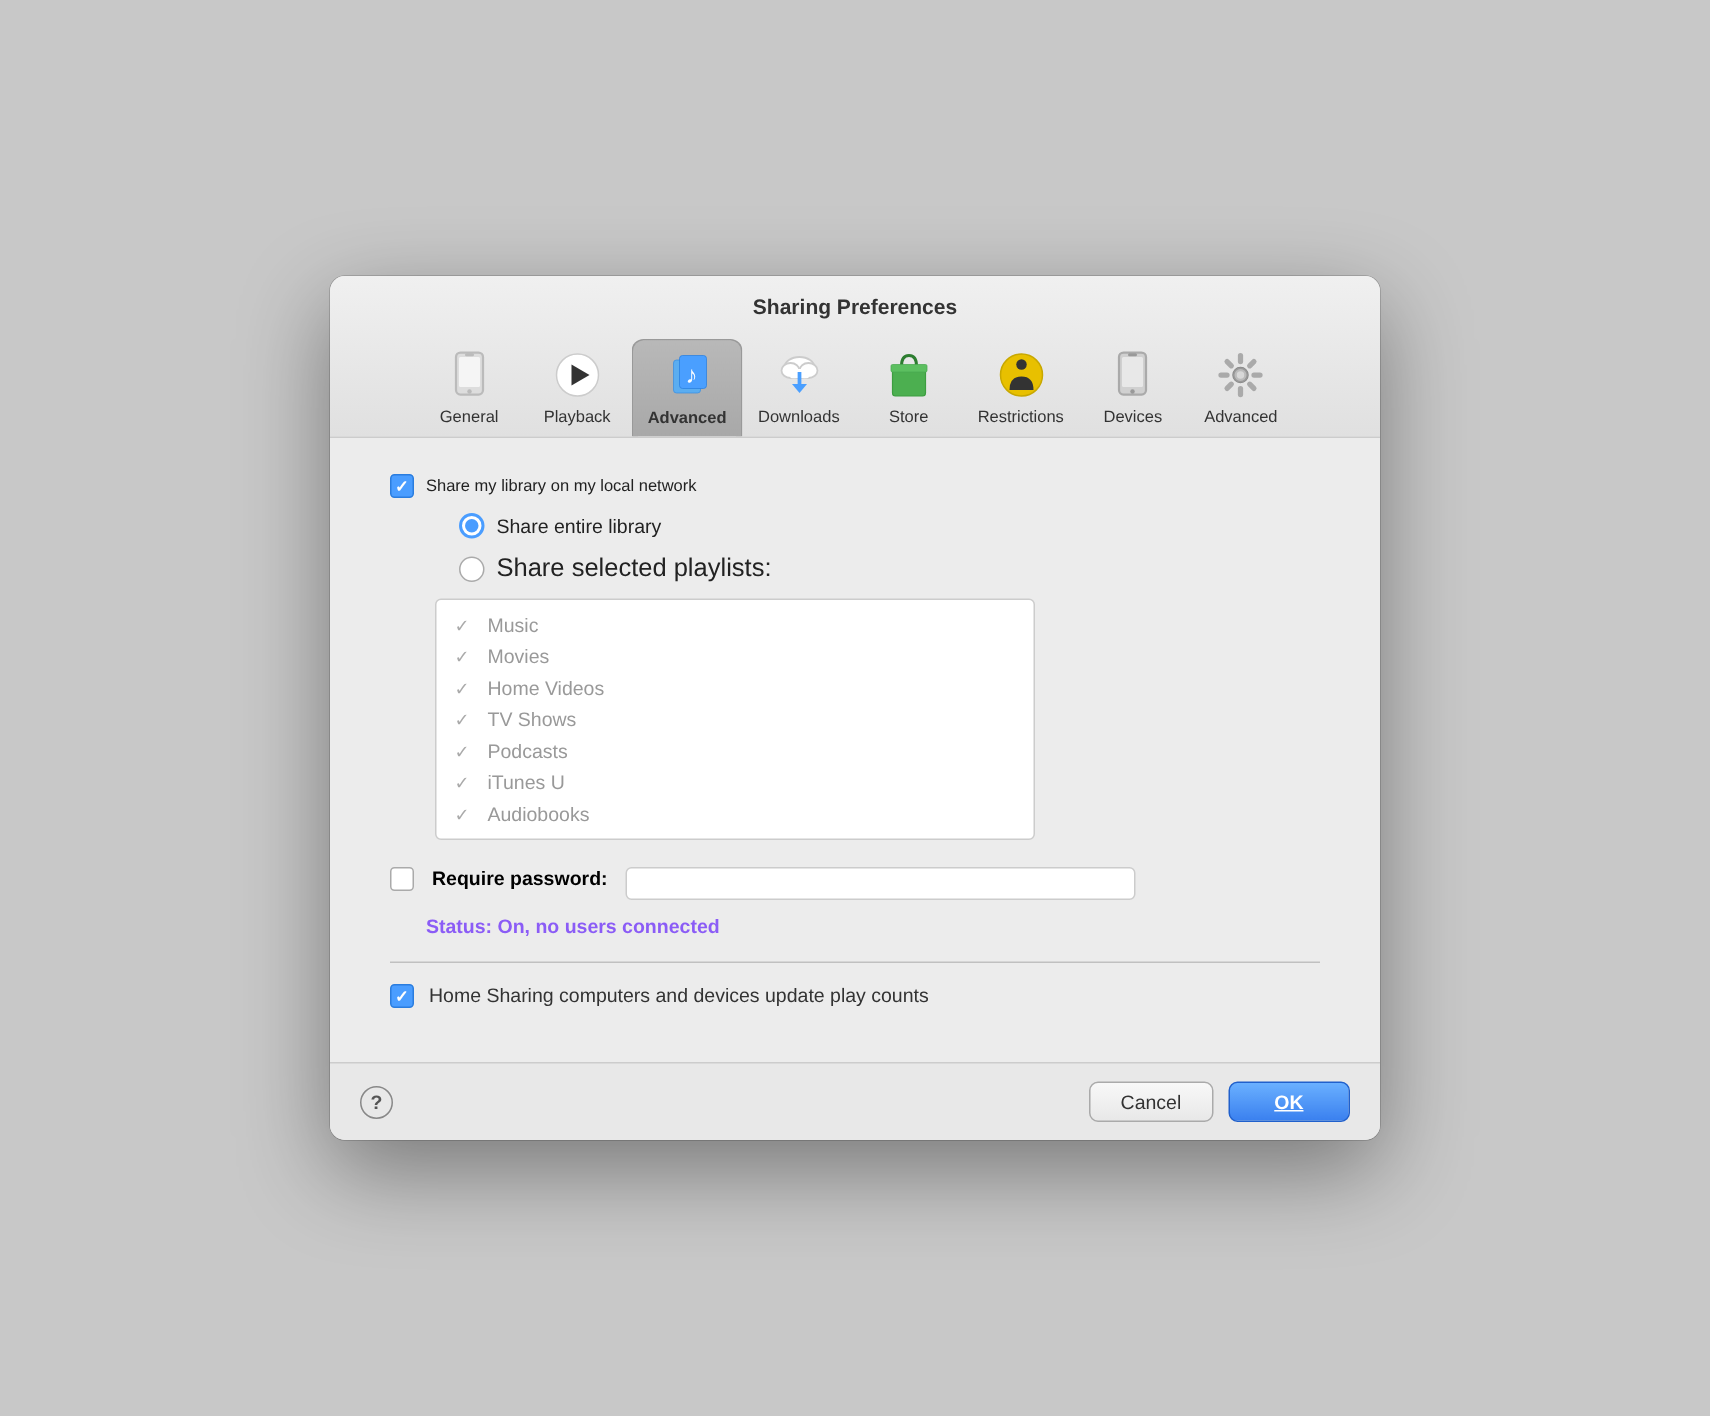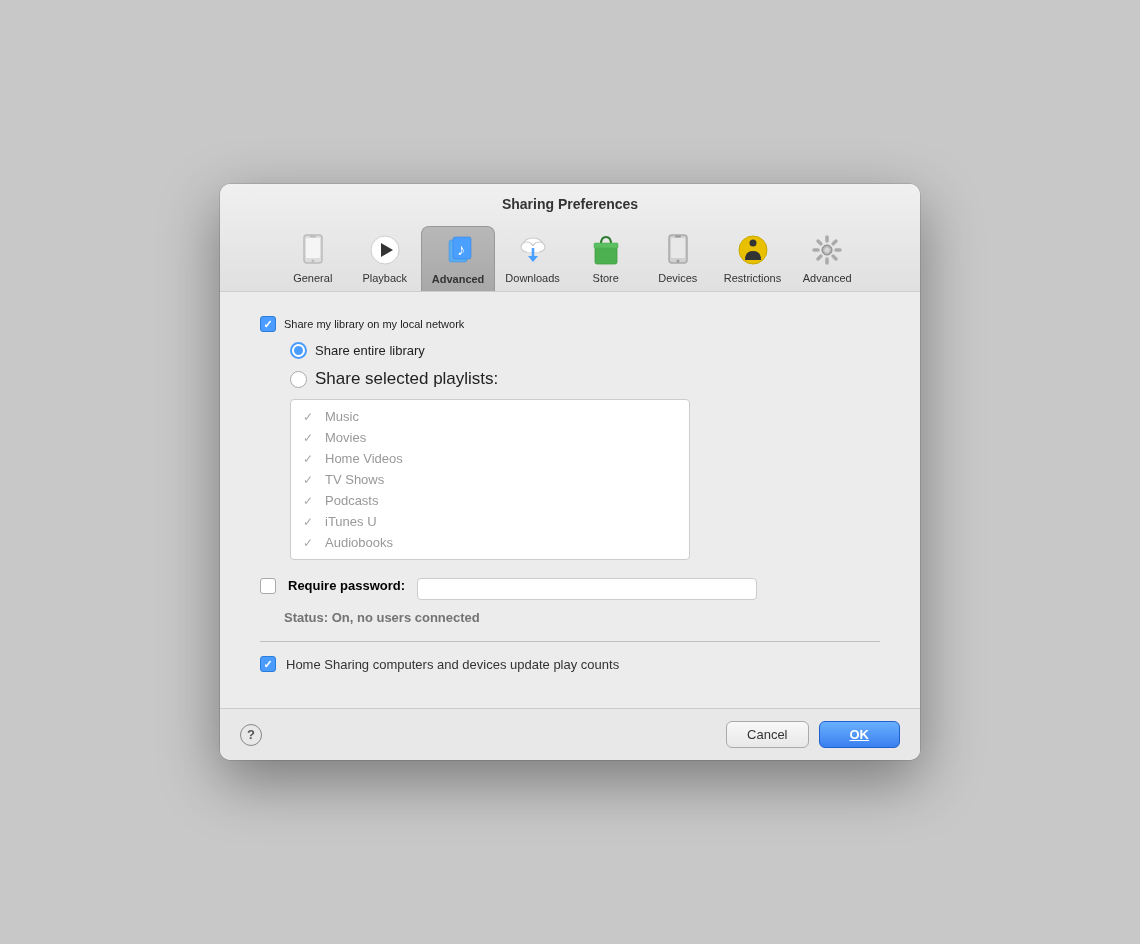--- a/index.html
+++ b/index.html
@@ -145,21 +145,21 @@
       width: 17px;
       height: 17px;
       border-radius: 50%;
       border: 1.5px solid #aaa;
       background: white;
       flex-shrink: 0;
       cursor: pointer;
     }
 
     .indented {
-      margin-left: 30px;
+      margin-left: 46px;
     }
 
     .playlist-list {
       border: 1px solid #ccc;
       border-radius: 4px;
       background: white;
       margin-left: 30px;
       margin-top: 6px;
       padding: 6px 0;
       width: 400px;
@@ -205,34 +205,34 @@
       border-radius: 4px;
       background: white;
       padding: 0 6px;
       font-size: 12px;
       outline: none;
     }
 
     .status-text {
       font-size: 13px;
       font-weight: 700;
-      color: #737373;
+      color: #8b5cf6;
       margin-left: 24px;
       margin-bottom: 16px;
     }
 
     .divider {
       border: none;
       border-top: 1px solid #c0c0c0;
       margin: 14px 0;
     }
 
     .home-sharing-row {
       display: flex;
-      align-items: center;
+      align-items: flex-start;
       gap: 10px;
       margin-top: 12px;
     }
 
     .home-sharing-label {
       font-size: 13px;
       color: #333;
     }
 
     .bottom-bar {
@@ -355,40 +355,40 @@
             <rect x="3" y="10" width="22" height="20" rx="2" fill="#4caf50" stroke="#3d9e40" stroke-width="0.8"></rect>
             <path d="M9 10 Q9 3 14 3 Q19 3 19 10" fill="none" stroke="#2d7d30" stroke-width="2"></path>
             <rect x="2" y="9" width="24" height="5" rx="1" fill="#5cbf60" stroke="#4aaa50" stroke-width="0.5"></rect>
           </svg>
         </div>
         <span class="label">Store</span>
       </div>
 
       <div class="toolbar-item">
         <div class="icon-area">
+          <svg width="32" height="32" viewBox="0 0 32 32">
+            <circle cx="16" cy="16" r="14" fill="#e8c000" stroke="#c8a800" stroke-width="1"></circle>
+
+            <circle cx="16" cy="9" r="3.5" fill="#333"></circle>
+            <path d="M8 26 Q8 17 16 17 Q24 17 24 26" fill="#333"></path>
+          </svg>
+        </div>
+        <span class="label">Restrictions</span>
+      </div>
+
+      <div class="toolbar-item">
+        <div class="icon-area">
           <svg width="24" height="32" viewBox="0 0 24 32">
             <rect x="3" y="1" width="18" height="28" rx="3" fill="#d0d0d0" stroke="#aaa" stroke-width="1.5"></rect>
             <rect x="5" y="4" width="14" height="20" rx="1" fill="#e8e8e8"></rect>
             <rect x="9" y="1.5" width="6" height="2" rx="1" fill="#999"></rect>
             <circle cx="12" cy="27" r="1.5" fill="#999"></circle>
           </svg>
         </div>
         <span class="label">Devices</span>
-      </div>
-
-      <div class="toolbar-item">
-        <div class="icon-area">
-          <svg width="32" height="32" viewBox="0 0 32 32">
-            <circle cx="16" cy="16" r="14" fill="#e8c000" stroke="#c8a800" stroke-width="1"></circle>
-
-            <circle cx="16" cy="9" r="3.5" fill="#333"></circle>
-            <path d="M8 26 Q8 17 16 17 Q24 17 24 26" fill="#333"></path>
-          </svg>
-        </div>
-        <span class="label">Restrictions</span>
       </div>
 
       <div class="toolbar-item">
         <div class="icon-area">
           <svg width="32" height="32" viewBox="0 0 32 32">
 
             <circle cx="16" cy="16" r="5" fill="#aaa" stroke="#888" stroke-width="1"></circle>
             <g stroke="#aaa" stroke-width="3.5" stroke-linecap="round">
               <line x1="16" y1="3" x2="16" y2="7"></line>
               <line x1="16" y1="25" x2="16" y2="29"></line>

